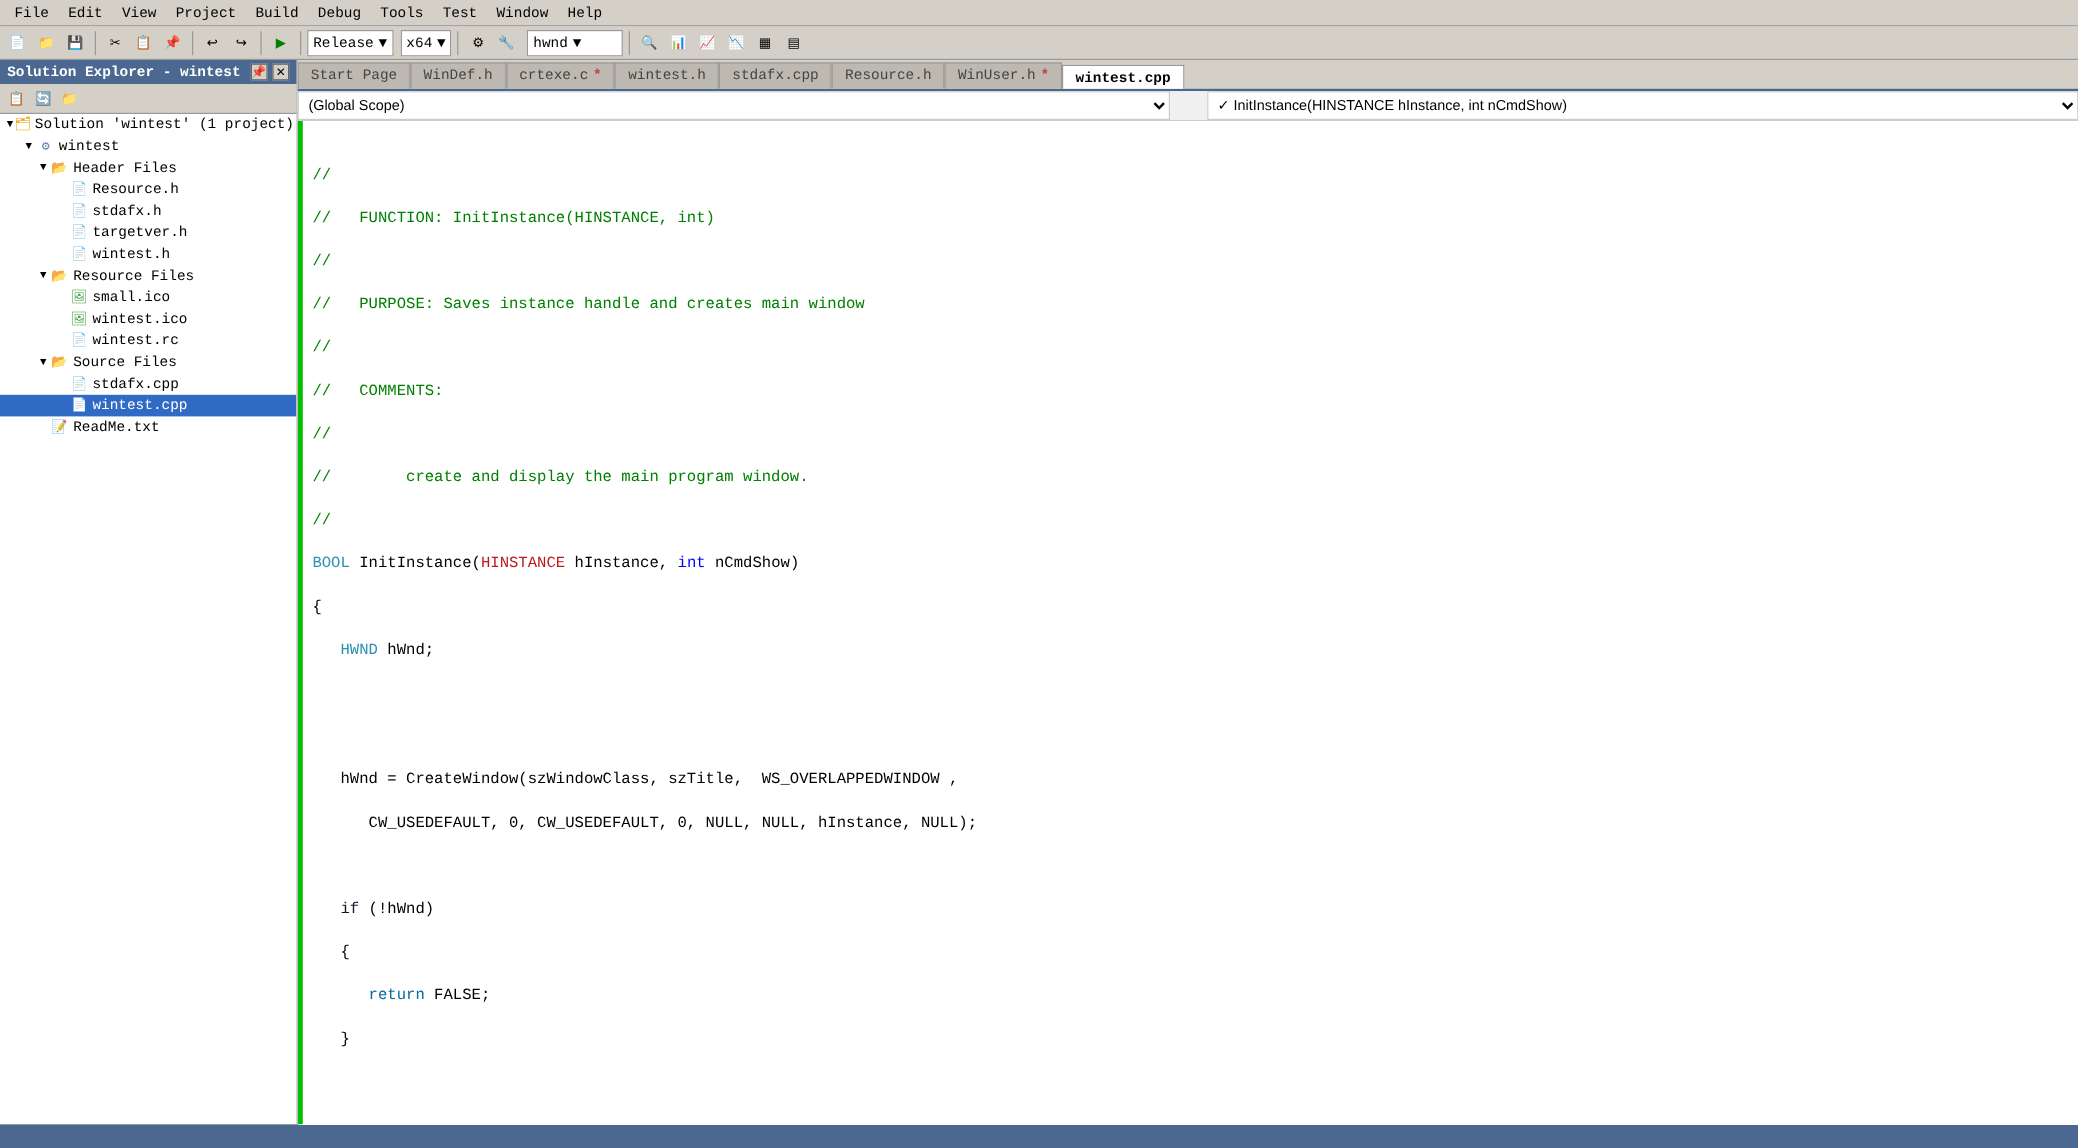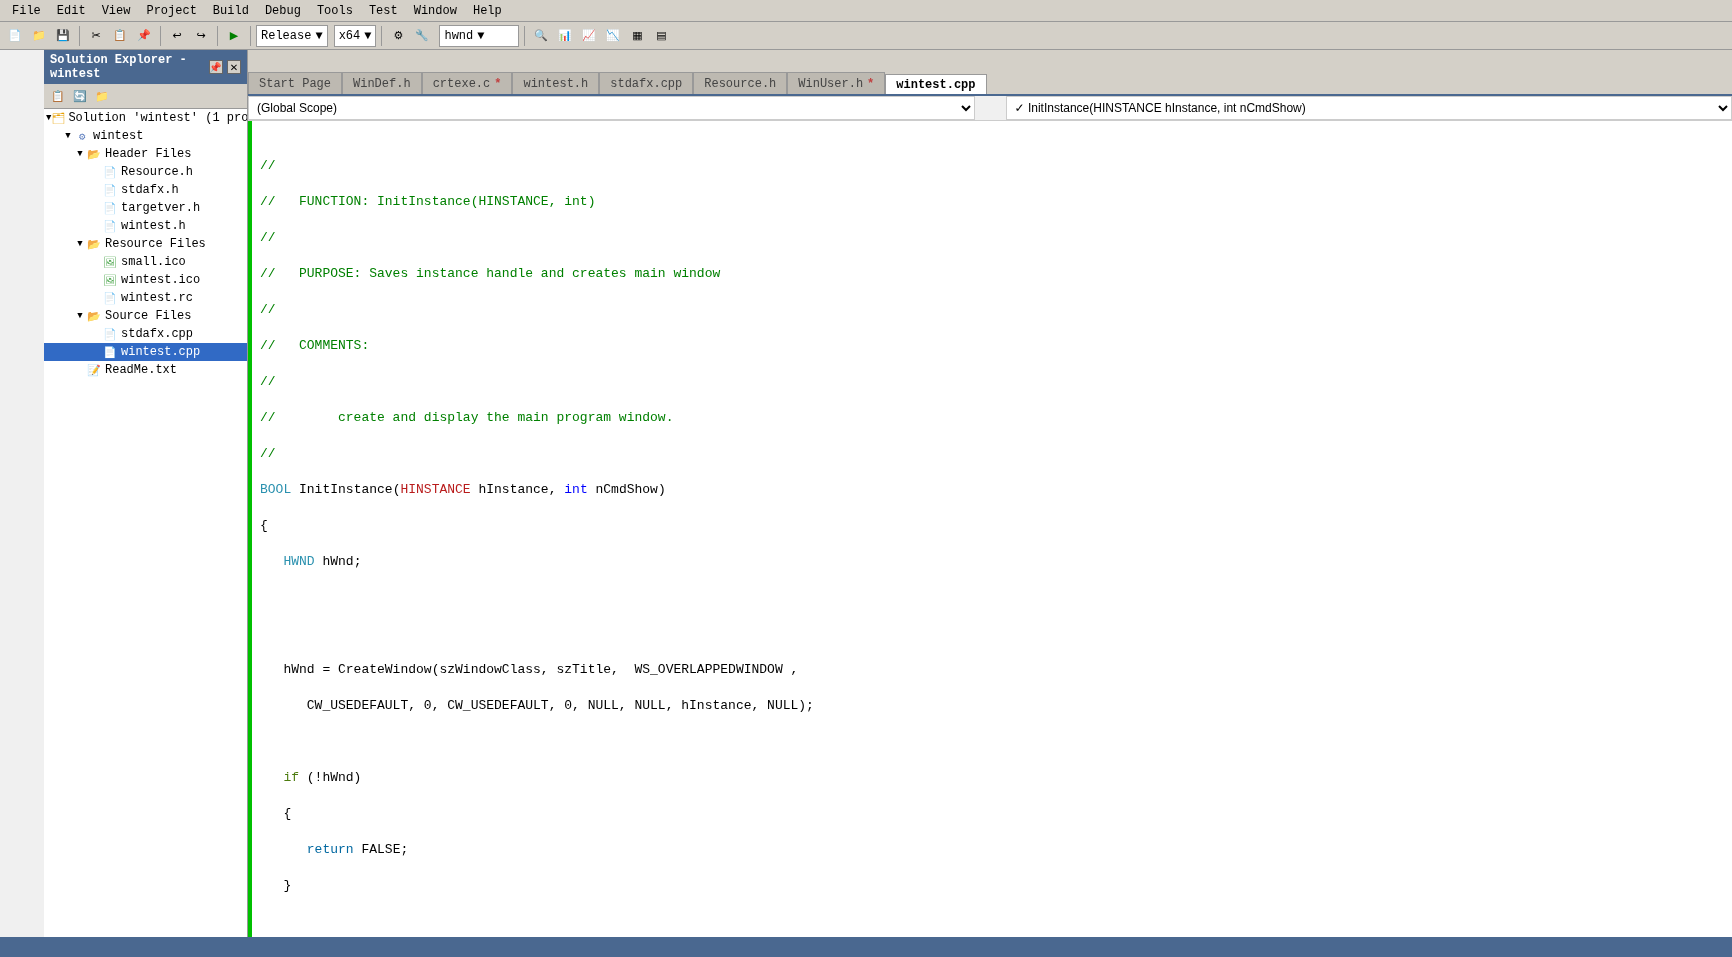--- a/index.html
+++ b/index.html
@@ -67,21 +67,20 @@
     }
 
     
     .solution-explorer {
       width: 248px;
       background: #f0f0f0;
       border-right: 1px solid #999;
       display: flex;
       flex-direction: column;
       flex-shrink: 0;
-      padding-left: 44px;
     }
     .se-title-bar {
       background: #4a6890;
       color: white;
       padding: 3px 6px;
       font-size: 12px;
       font-weight: bold;
       display: flex;
       align-items: center;
       justify-content: space-between;
@@ -169,26 +168,25 @@
       overflow: hidden;
     }
     .tab {
       padding: 3px 10px;
       font-size: 12px;
       background: #bdb9b1;
       border: 1px solid #999;
       border-bottom: none;
       cursor: pointer;
       display: flex;
-      align-items: center;
+      align-items: flex-start;
       gap: 4px;
       height: 22px;
       color: #444;
       flex-shrink: 0;
-      margin-top: 20px;
     }
     .tab.active {
       background: white;
       color: #000;
       font-weight: bold;
       border-bottom: 2px solid white;
       margin-bottom: -2px;
       z-index: 1;
     }
     .tab-modified { color: #c04040; font-weight: bold; }
@@ -479,21 +477,21 @@
 <div class="code-line"><span class="line-content c-comment">//        create and display the main program window.</span></div>
 <div class="code-line"><span class="line-content c-comment">//</span></div>
 <div class="code-line"><span class="line-content"><span style="color:#2b91af">BOOL</span> InitInstance(<span style="color:#b91c1c">HINSTANCE</span> hInstance, <span style="color:#0000ff">int</span> nCmdShow)</span></div>
 <div class="code-line"><span class="line-content">{</span></div>
 <div class="code-line"><span class="line-content">   <span style="color:#2b91af">HWND</span> hWnd;</span></div>
 <div class="code-line"><span class="line-content"></span></div>
 <div class="code-line"><span class="line-content"></span></div>
 <div class="code-line"><span class="line-content">   hWnd = CreateWindow(szWindowClass, szTitle,  WS_OVERLAPPEDWINDOW ,</span></div>
 <div class="code-line"><span class="line-content">      CW_USEDEFAULT, 0, CW_USEDEFAULT, 0, NULL, NULL, hInstance, NULL);</span></div>
 <div class="code-line"><span class="line-content"></span></div>
-<div class="code-line"><span class="line-content">   <span style="color:#4d7c0f">if</span> (!hWnd)</span></div>
+<div class="code-line"><span class="line-content">   <span style="color:#0f172a">if</span> (!hWnd)</span></div>
 <div class="code-line"><span class="line-content">   {</span></div>
 <div class="code-line"><span class="line-content">      <span style="color:#0369a1">return</span> FALSE;</span></div>
 <div class="code-line"><span class="line-content">   }</span></div>
 
 
 
 
 
 
 

